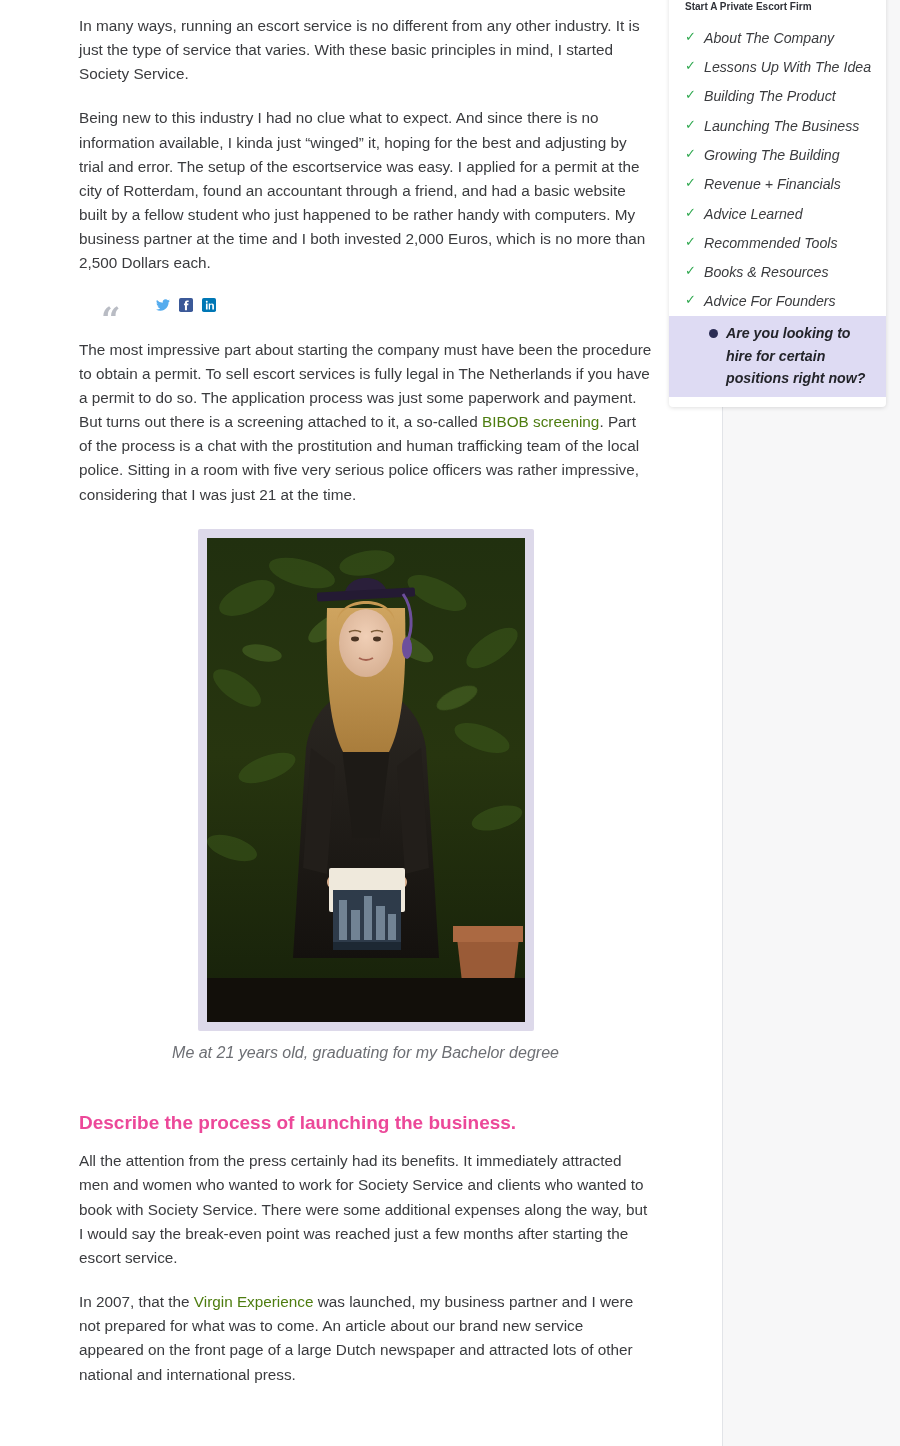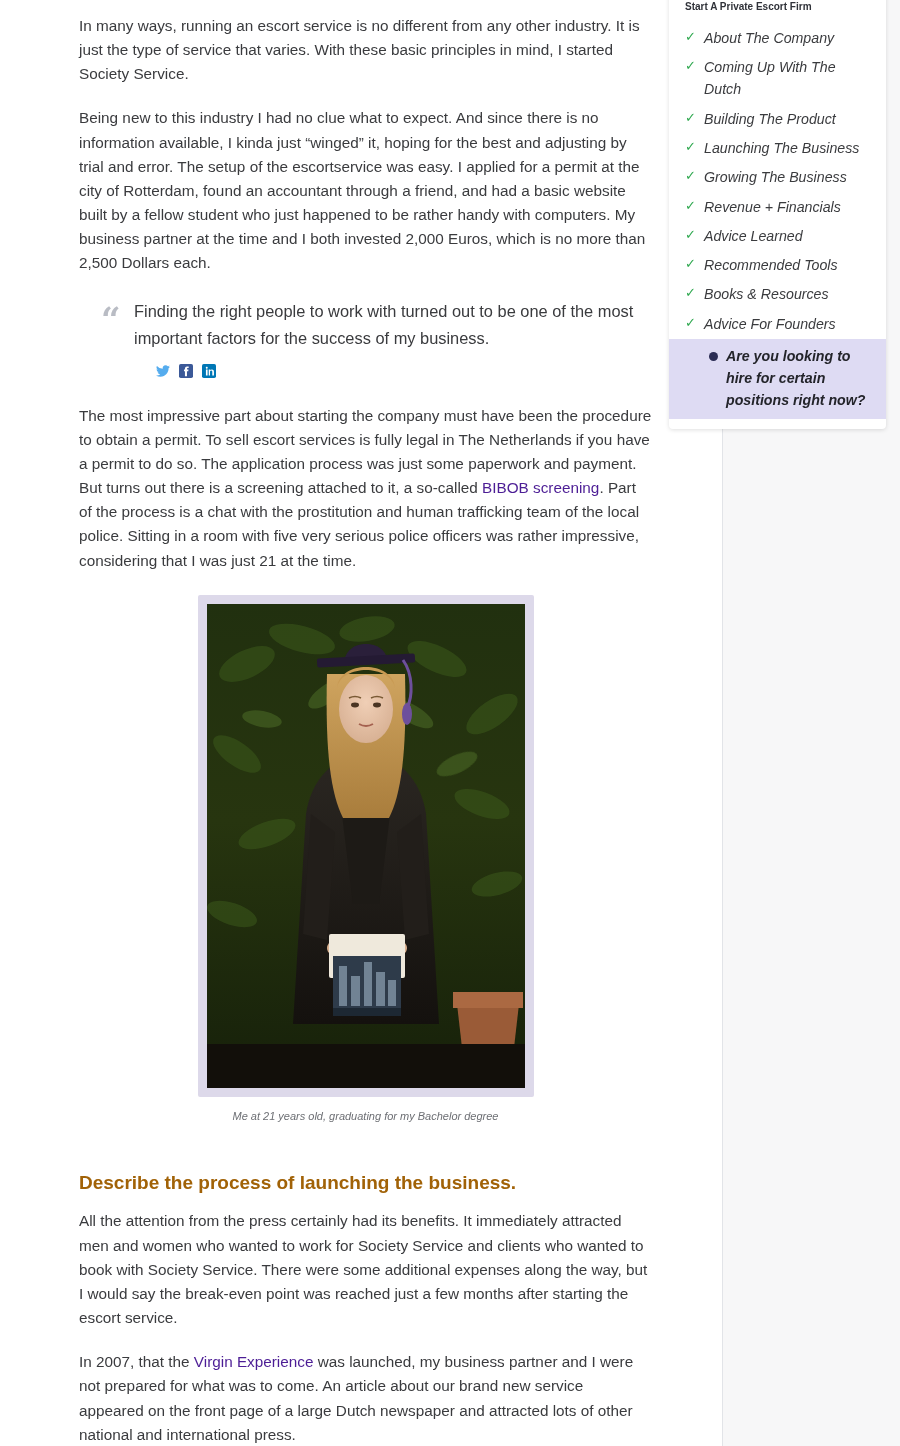--- a/index.html
+++ b/index.html
@@ -48,21 +48,21 @@
   .article p {
     margin: 0 0 20px 0;
     font-size: 15.3px;
     line-height: 1.58;
     color: #3a3b3e;
   }
   .article p.first {
     margin-top: 14px;
   }
   .article a {
-    color: #4c1d95;
+    color: #4d7c0f;
     text-decoration: none;
   }
 
   
   .quote-wrap {
     margin: 22px 0 26px 0;
     padding-left: 22px;
     position: relative;
   }
   .quote-mark {
@@ -110,30 +110,30 @@
   .figure-img {
     width: 318px;
     height: 484px;
     display: block;
     position: relative;
     overflow: hidden;
     background: #1a1208;
   }
   .figcaption {
     margin-top: 13px;
-    font-size: 11px;
+    font-size: 16px;
     font-style: italic;
     color: #6d6f74;
   }
 
   h2.section-title {
     font-size: 19px;
     line-height: 1.35;
     margin: 48px 0 14px 0;
-    color: #a16207;
+    color: #ec4899;
     font-weight: 700;
   }
 
   
   .toc-card {
     position: absolute;
     left: 669px;
     top: -14px;
     width: 217px;
     background: #ffffff;
@@ -198,21 +198,20 @@
   <div class="right-bg"></div>
   <div class="col-divider"></div>
 
   <div class="article">
 
     <p class="first">In many ways, running an escort service is no different from any other industry. It is just the type of service that varies. With these basic principles in mind, I started Society Service.</p>
     <p>Being new to this industry I had no clue what to expect. And since there is no information available, I kinda just “winged” it, hoping for the best and adjusting by trial and error. The setup of the escortservice was easy. I applied for a permit at the city of Rotterdam, found an accountant through a friend, and had a basic website built by a fellow student who just happened to be rather handy with computers. My business partner at the time and I both invested 2,000 Euros, which is no more than 2,500 Dollars each.</p>
 
     <div class="quote-wrap">
       <span class="quote-mark">“</span>
-      <div class="quote-text">Finding the right people to work with turned out to be one of the most important factors for the success of my business.</div>
       <div class="quote-social">
         <span class="soc">
           <svg width="14" height="14" viewBox="0 0 16 16">
               <path fill="#55acee" d="M16 3.04a6.5 6.5 0 0 1-1.89.52 3.28 3.28 0 0 0 1.44-1.81 6.55 6.55 0 0 1-2.08.8A3.28 3.28 0 0 0 7.8 5.55 9.3 9.3 0 0 1 1.11 2.16a3.28 3.28 0 0 0 1.02 4.38A3.25 3.25 0 0 1 .64 6.1v.04a3.28 3.28 0 0 0 2.63 3.22 3.3 3.3 0 0 1-1.48.06 3.28 3.28 0 0 0 3.06 2.28A6.58 6.58 0 0 1 0 13.05a9.27 9.27 0 0 0 5.03 1.47c6.04 0 9.34-5 9.34-9.33l-.01-.43A6.65 6.65 0 0 0 16 3.04z"></path>
             </svg>
         </span>
         <span class="soc">
           <svg width="14" height="14" viewBox="0 0 16 16">
               <rect width="16" height="16" rx="2" fill="#3b5998"></rect>
               <path fill="#fff" d="M10.6 8.3H9.1V14H6.8V8.3H5.7V6.4h1.1V5.2c0-.9.45-2.4 2.45-2.4h1.8v1.85H9.74c-.21 0-.51.1-.51.56v1.2h1.58l-.2 1.9z"></path>
@@ -337,33 +336,33 @@
 
   <div class="toc-card">
     <div class="toc-title">Start A Private Escort Firm</div>
     <ul class="toc-list">
       <li class="toc-item">
         <span class="toc-check">✓</span>
         <span class="label">About The Company</span>
       </li>
       <li class="toc-item">
         <span class="toc-check">✓</span>
-        <span class="label">Coming Up With The Dutch</span>
+        <span class="label">Lessons Up With The Idea</span>
       </li>
       <li class="toc-item">
         <span class="toc-check">✓</span>
         <span class="label">Building The Product</span>
       </li>
       <li class="toc-item">
         <span class="toc-check">✓</span>
         <span class="label">Launching The Business</span>
       </li>
       <li class="toc-item">
         <span class="toc-check">✓</span>
-        <span class="label">Growing The Business</span>
+        <span class="label">Growing The Building</span>
       </li>
       <li class="toc-item">
         <span class="toc-check">✓</span>
         <span class="label">Revenue + Financials</span>
       </li>
       <li class="toc-item">
         <span class="toc-check">✓</span>
         <span class="label">Advice Learned</span>
       </li>
       <li class="toc-item">

